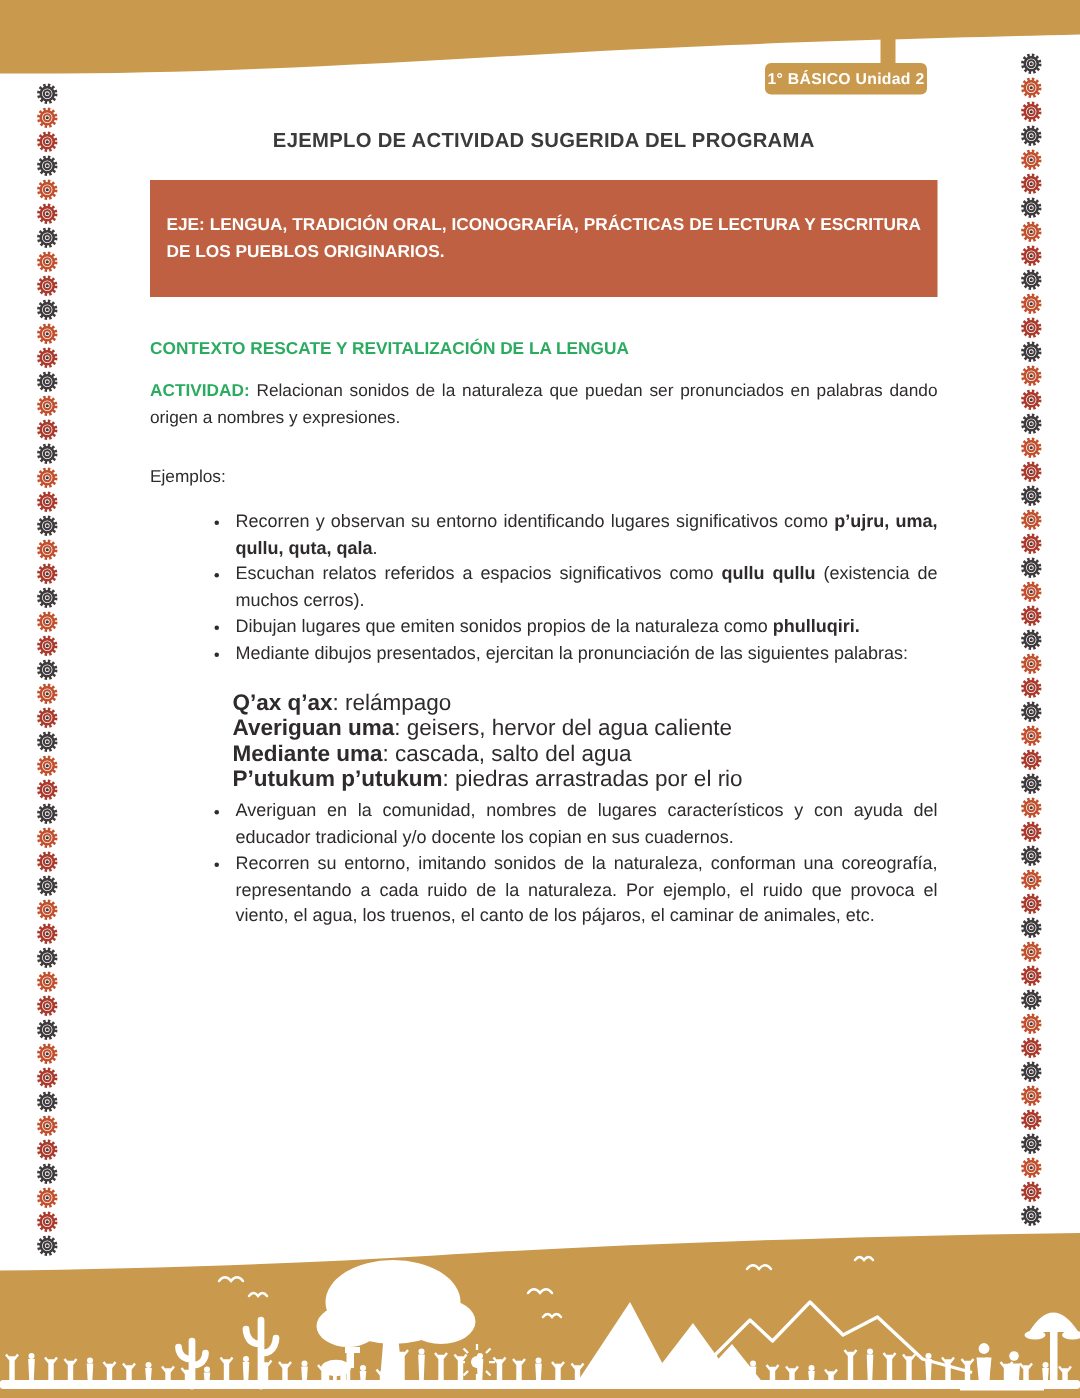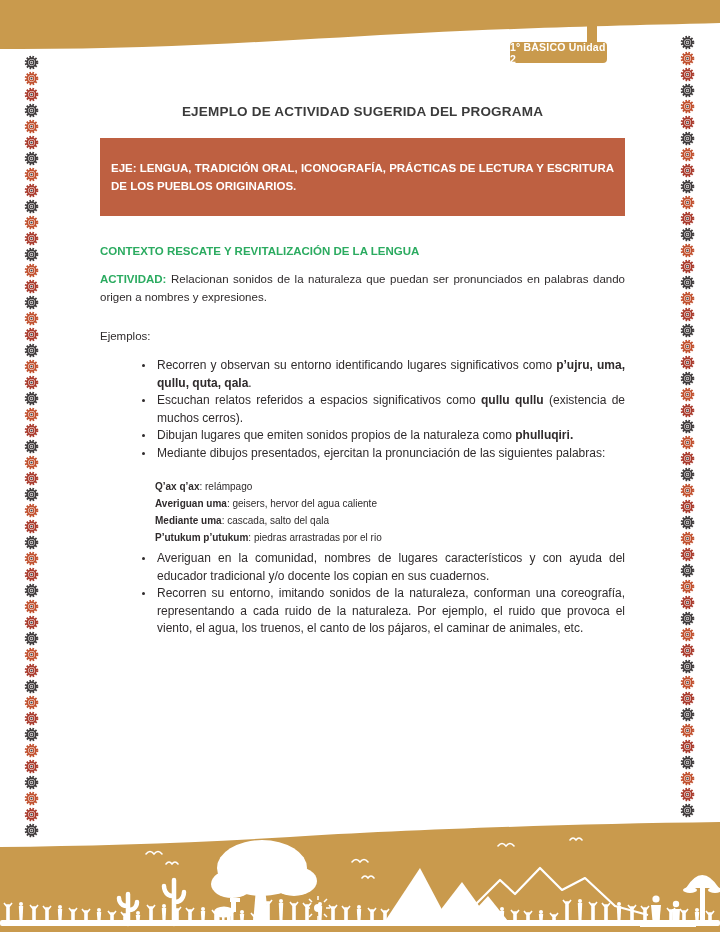--- a/index.html
+++ b/index.html
@@ -5,33 +5,33 @@
   html,body{margin:0;padding:0;}
   body{
     width:720px;height:932px;position:relative;overflow:hidden;
     background:#ffffff;
     font-family:"Liberation Sans","DejaVu Sans",sans-serif;
     color:#2f2b2c;
   }
   
   .header-band{position:absolute;top:0;left:0;width:720px;height:70px;}
   .unit-badge{
-    position:absolute;left:510px;top:42px;width:97px;height:21px;
+    position:absolute;left:510px;top:42px;width:108px;height:21px;
     background:#c99a4d;border-radius:4px;
     display:flex;align-items:center;justify-content:center;
     color:#ffffff;font-size:10.5px;font-weight:600;letter-spacing:.2px;
   }
   .badge-tab{position:absolute;left:587px;top:23px;width:10px;height:22px;background:#c99a4d;}
   
   .chain{position:absolute;width:15px;display:flex;flex-direction:column;align-items:center;}
   .chain.left{left:24px;top:55px;}
   .chain.right{left:680px;top:35px;}
   .chain svg{display:block;margin-bottom:1px;}
   
-  .content{position:absolute;left:100px;top:104px;width:525px;}
+  .content{position:absolute;left:100px;top:86px;width:525px;}
   .doc-title{
     margin:0;text-align:center;font-size:13.5px;font-weight:700;color:#3b3b3b;letter-spacing:.2px;
   }
   .eje-banner{
     margin-top:19px;background:#be6041;color:#ffffff;
     font-size:11.5px;font-weight:700;line-height:18px;
     padding:21px 11px;text-align:justify;
   }
   .context-heading{
     margin:29px 0 0 0;font-size:11.5px;font-weight:700;color:#2bab60;
@@ -39,21 +39,21 @@
   .para{margin:14px 0 0 0;font-size:11.5px;line-height:17.5px;text-align:justify;}
   .green-label{color:#2bab60;font-weight:700;}
   .ejemplos{margin-top:22px;font-size:11.5px;line-height:17.5px;}
   ul.bullets{margin:3px 0 0 0;padding:0 0 0 55px;}
   ul.bullets.second{margin-top:4px;}
   ul.bullets li{
     font-size:12px;line-height:17.5px;text-align:justify;
     margin:0;padding-left:2px;
   }
   ul.bullets li::marker{color:#2f2b2c;font-size:10px;}
-  .vocab{margin:16px 0 0 55px;font-size:10px;line-height:17px;}
+  .vocab{margin:16px 0 0 55px;font-size:15px;line-height:17px;}
   .vocab .term{font-weight:700;}
   b,.b{font-weight:700;}
   
   .footer-scene{position:absolute;left:0;bottom:0;width:720px;height:112px;}
 </style>
 </head>
 <body>
 
 <svg class="header-band" viewBox="0 0 720 70" aria-hidden="true">
   <path d="M0,0 H720 V23 C600,26 520,28 420,33 C300,39 160,50 0,49 Z" fill="#c99a4d"></path>
@@ -671,21 +671,21 @@
   <ul class="bullets">
     <li><span>Recorren y observan su entorno identificando lugares significativos como </span><span class="b">p’ujru, uma, qullu, quta, qala</span><span>.</span></li>
     <li><span>Escuchan relatos referidos a espacios significativos como </span><span class="b">qullu qullu</span><span> (existencia de muchos cerros).</span></li>
     <li><span>Dibujan lugares que emiten sonidos propios de la naturaleza como </span><span class="b">phulluqiri.</span></li>
     <li><span>Mediante dibujos presentados, ejercitan la pronunciación de las siguientes palabras:</span></li>
   </ul>
 
   <div class="vocab">
     <div><span class="term">Q’ax q’ax</span><span>: relámpago</span></div>
     <div><span class="term">Averiguan uma</span><span>: geisers, hervor del agua caliente</span></div>
-    <div><span class="term">Mediante uma</span><span>: cascada, salto del qala</span></div>
+    <div><span class="term">Mediante uma</span><span>: cascada, salto del agua</span></div>
     <div><span class="term">P’utukum p’utukum</span><span>: piedras arrastradas por el rio</span></div>
   </div>
 
   <ul class="bullets second">
     <li><span>Averiguan en la comunidad, nombres de lugares característicos y con ayuda del educador tradicional y/o docente los copian en sus cuadernos.</span></li>
     <li><span>Recorren su entorno, imitando sonidos de la naturaleza, conforman una coreografía, representando a cada ruido de la naturaleza. Por ejemplo, el ruido que provoca el viento, el agua, los truenos, el canto de los pájaros, el caminar de animales, etc.</span></li>
   </ul>
 
 </div>
 

